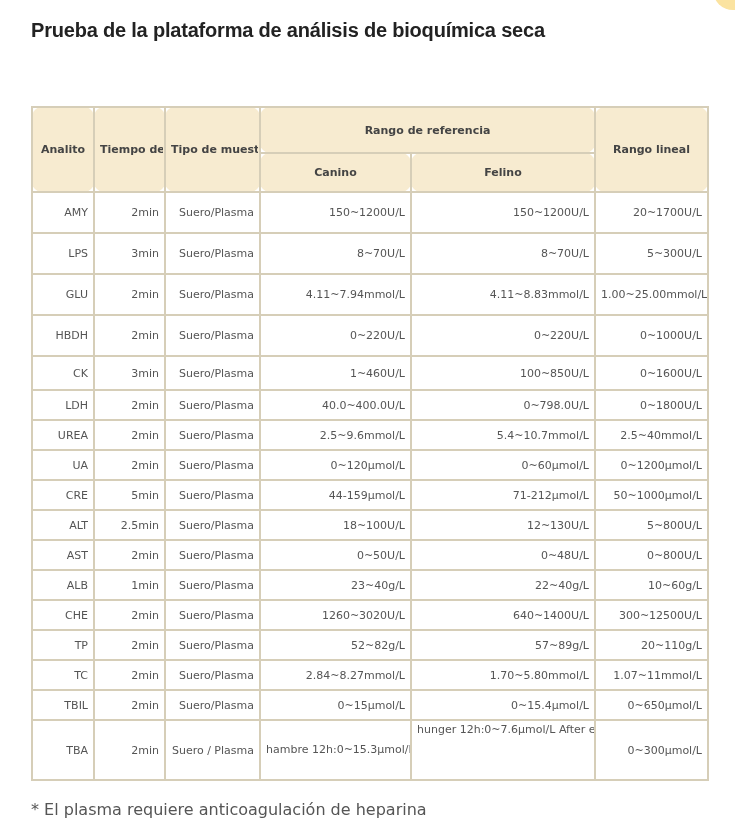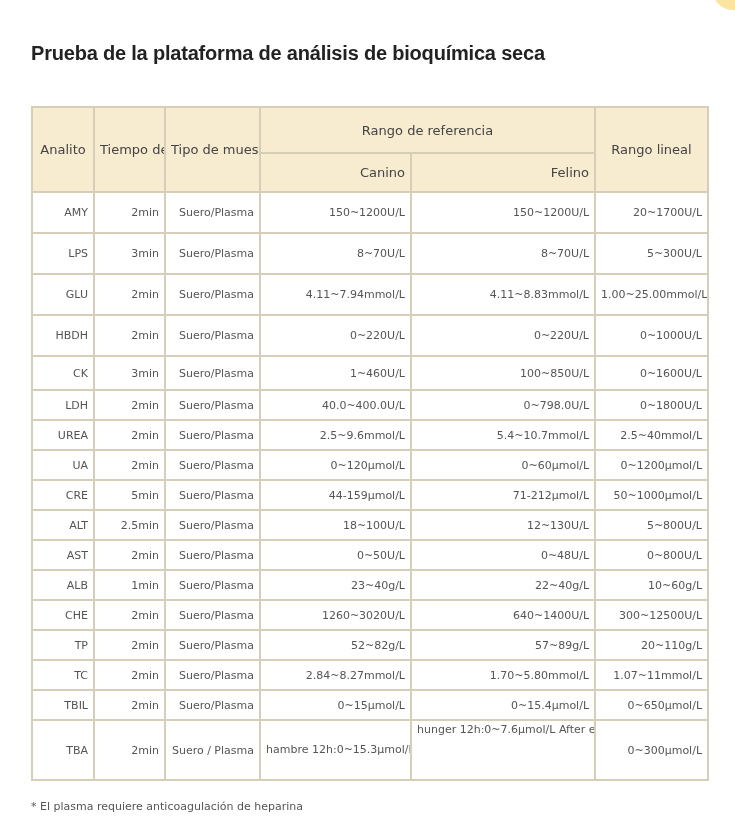--- a/index.html
+++ b/index.html
@@ -8,66 +8,67 @@
       background: #ffffff;
       font-family: "DejaVu Sans", sans-serif;
       color: #555555;
     }
     .corner-deco {
       position: absolute; right: -18px; top: -30px;
       width: 40px; height: 40px; border-radius: 50%;
       background: #fbe3a0;
     }
     .page-title {
-      position: absolute; left: 31px; top: 42px;
+      position: absolute; left: 31px; top: 19px;
       font-family: "Liberation Sans", sans-serif;
       font-size: 20px; font-weight: bold; color: #222222;
       letter-spacing: -0.2px;
     }
     table.spec {
       position: absolute; left: 31px; top: 106px;
       border-collapse: collapse; table-layout: fixed;
       width: 676px;
       font-size: 11px;
     }
     table.spec td, table.spec th {
       border: 2px solid #d6ceb8;
       padding: 0 5px;
       vertical-align: middle;
       overflow: hidden;
       white-space: nowrap;
     }
     table.spec th {
       background: #f7ebd0;
       color: #444444;
-      font-weight: normal;
-      font-size: 13px;
+      font-weight: bold;
+      font-size: 11px;
       line-height: 11px;
+      border-radius: 10px;
     }
     th.h-analito { }
     th.h-tiempo { text-align: center; white-space: normal; }
     th.h-tipo { text-align: left; white-space: normal; padding-left: 10px; }
     th.h-rango { height: 44px; text-align: center; }
     th.h-lineal { text-align: center; }
     th.h-sub {
       font-weight: normal; color: #666666;
-      text-align: right; vertical-align: bottom;
+      text-align: center; vertical-align: bottom;
       height: 37px; padding-bottom: 5px;
     }
     td.c-center { text-align: right; }
     td.c-left { text-align: right; }
     tr.r-tall td { height: 39px; }
     tr.r-mid td { height: 32px; }
     tr.r-short td { height: 28px; }
     tr.r-multi td { height: 55px; }
     td.multi { white-space: normal; line-height: 12px; vertical-align: middle; }
     td.multi.top { vertical-align: top; padding-top: 3px; }
     .footnote {
       position: absolute; left: 31px; top: 800px;
-      font-size: 11px; color: #555555;
+      font-size: 16px; color: #555555;
     }
   </style>
 </head>
 <body>
 
 <div class="corner-deco"></div>
 
 <h1 class="page-title" style="margin:0;">Prueba de la plataforma de análisis de bioquímica seca</h1>
 
 <table class="spec">

